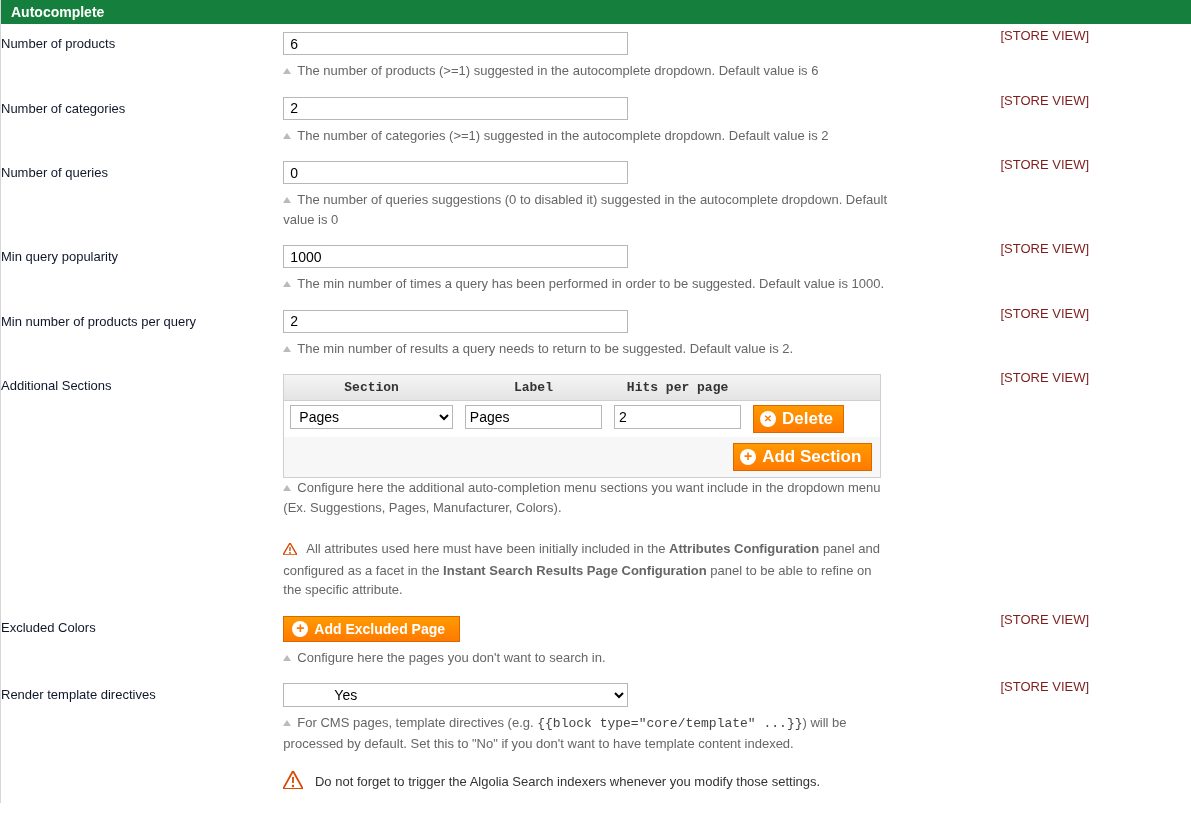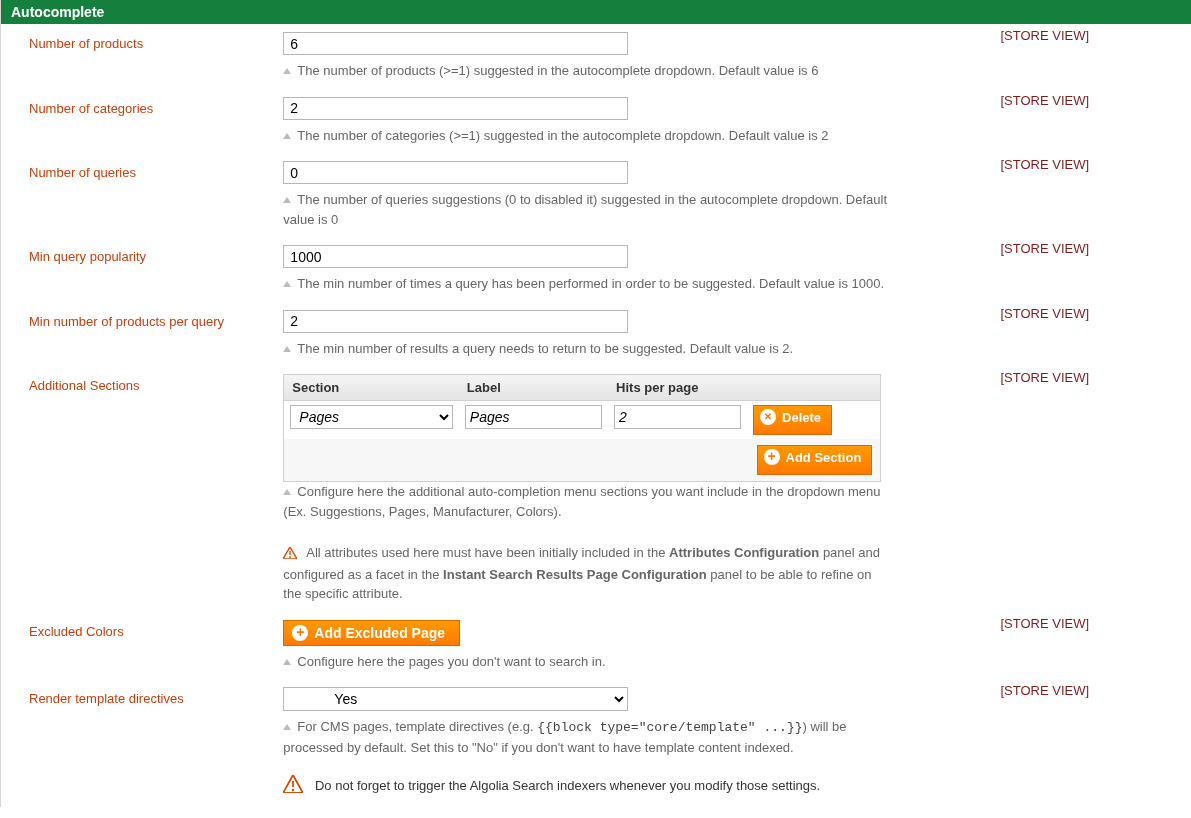--- a/index.html
+++ b/index.html
@@ -24,23 +24,22 @@
   .form-table {
     width: 100%;
     border-collapse: collapse;
   }
   .form-table td {
     padding: 8px 10px 8px 0;
     vertical-align: top;
   }
   td.label-cell {
     width: 280px;
-    padding-left: 28px;
     padding-top: 12px;
-    color: #c2410c;
+    color: #0f172a;
   }
   td.value-cell { width: 610px; }
   td.scope-cell {
     color: #7f1d1d;
     font-size: 13px;
     padding-top: 4px;
     width: 290px;
     text-align: center;
     padding-left: 10px;
   }
@@ -75,55 +74,55 @@
   .warn-big { margin-right:8px; vertical-align:-3px; }
   .grid {
     border: 1px solid #cfcfcf;
     width: 598px;
     border-collapse: collapse;
   }
   .grid thead tr {
     background: linear-gradient(#f5f5f5, #e3e3e3);
   }
   .grid th {
-    text-align: left;
+    text-align: center;
     font-weight: bold;
     font-size: 13px;
     padding: 5px 8px;
     border-bottom: 1px solid #cfcfcf;
     color: #333;
+    font-family: Liberation Mono, monospace;
   }
   .grid td {
     padding: 4px 6px;
     background: #fff;
   }
   .grid tr.action-row td {
     background: #f7f7f7;
     text-align: right;
     padding: 6px 8px;
   }
   .grid select, .grid input[type="text"] {
     width: 100%;
     height: 24px;
     font-size: 14px;
     border: 1px solid #b7b7b7;
     padding: 2px 4px;
     background: #fff;
-    font-style: italic;
   }
   .btn-orange {
     display: inline-flex;
     align-items: center;
     gap: 6px;
     background: linear-gradient(#ff9a00, #ff7a00);
     color: #fff;
     font-weight: bold;
-    font-size: 13px;
+    font-size: 17px;
     border: 1px solid #d96800;
-    padding: 3px 10px 9px 6px;
+    padding: 3px 10px 3px 6px;
     cursor: pointer;
     text-decoration: none;
   }
   .btn-orange .ico {
     display: inline-flex;
     width: 16px; height: 16px;
     align-items: center;
     justify-content: center;
     background: #fff;
     border-radius: 50%;

